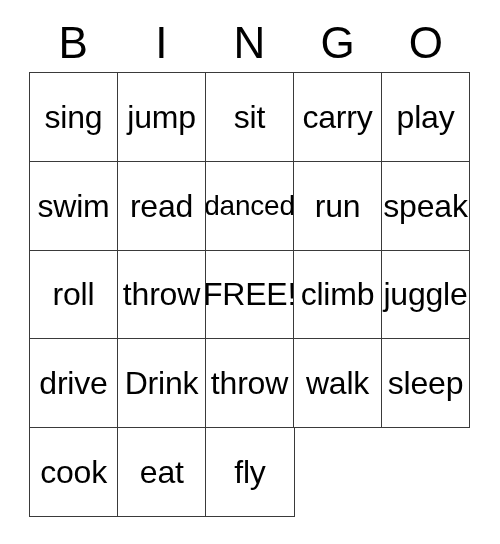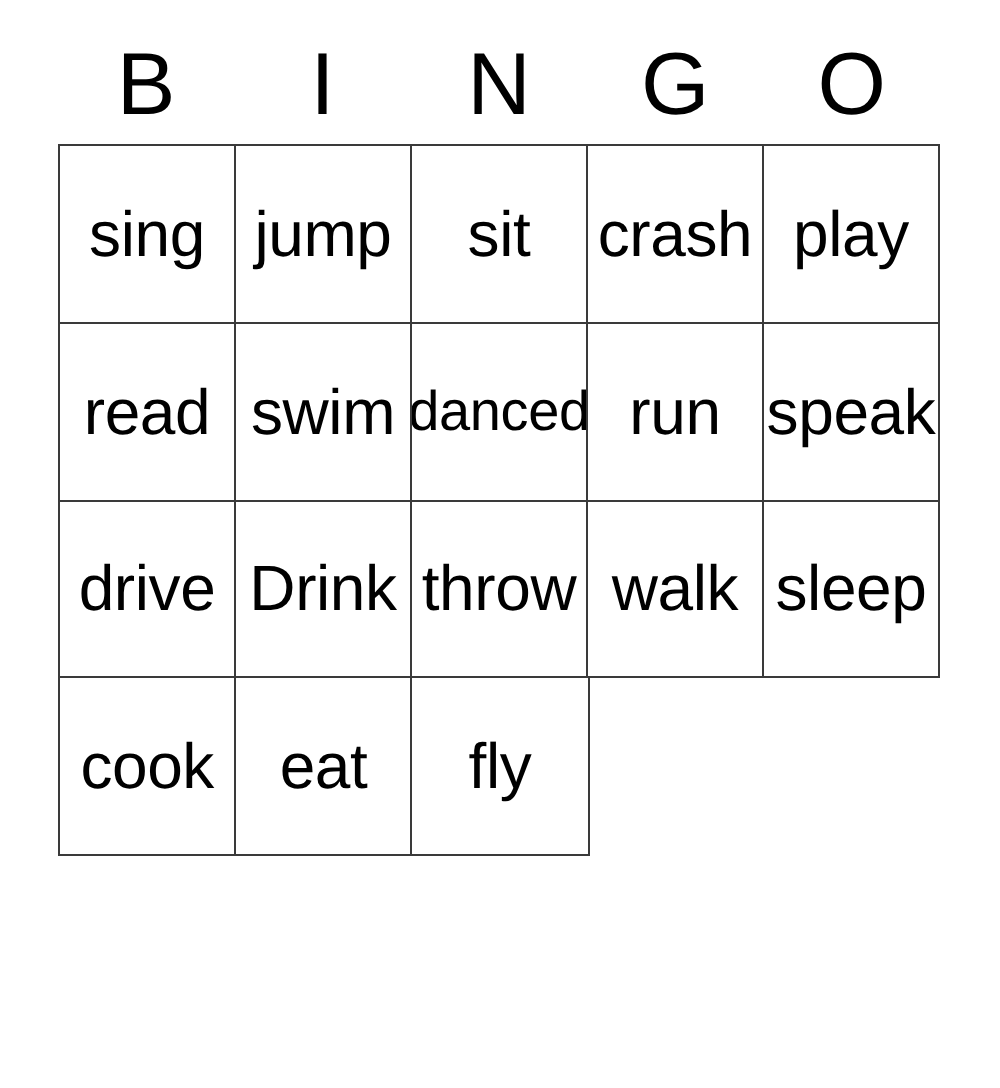--- a/index.html
+++ b/index.html
@@ -94,45 +94,62 @@
       <div class="cell">
           <span class="cell-text">sing</span>
         </div>
       <div class="cell">
           <span class="cell-text">jump</span>
         </div>
       <div class="cell">
           <span class="cell-text">sit</span>
         </div>
       <div class="cell">
-          <span class="cell-text">crash</span>
+          <span class="cell-text">carry</span>
         </div>
       <div class="cell">
           <span class="cell-text">play</span>
         </div>
     </div>
 
     <div class="grid-row">
       <div class="cell">
-          <span class="cell-text">read</span>
+          <span class="cell-text">swim</span>
         </div>
       <div class="cell">
-          <span class="cell-text">swim</span>
+          <span class="cell-text">read</span>
         </div>
       <div class="cell">
           <span class="cell-text small">danced</span>
         </div>
       <div class="cell">
           <span class="cell-text">run</span>
         </div>
       <div class="cell">
           <span class="cell-text">speak</span>
         </div>
     </div>
 
+    <div class="grid-row">
+      <div class="cell">
+          <span class="cell-text">roll</span>
+        </div>
+      <div class="cell">
+          <span class="cell-text">throw</span>
+        </div>
+      <div class="cell">
+          <span class="cell-text">FREE!</span>
+        </div>
+      <div class="cell">
+          <span class="cell-text">climb</span>
+        </div>
+      <div class="cell">
+          <span class="cell-text">juggle</span>
+        </div>
+    </div>
 
     <div class="grid-row">
       <div class="cell">
           <span class="cell-text">drive</span>
         </div>
       <div class="cell">
           <span class="cell-text">Drink</span>
         </div>
       <div class="cell">
           <span class="cell-text">throw</span>

